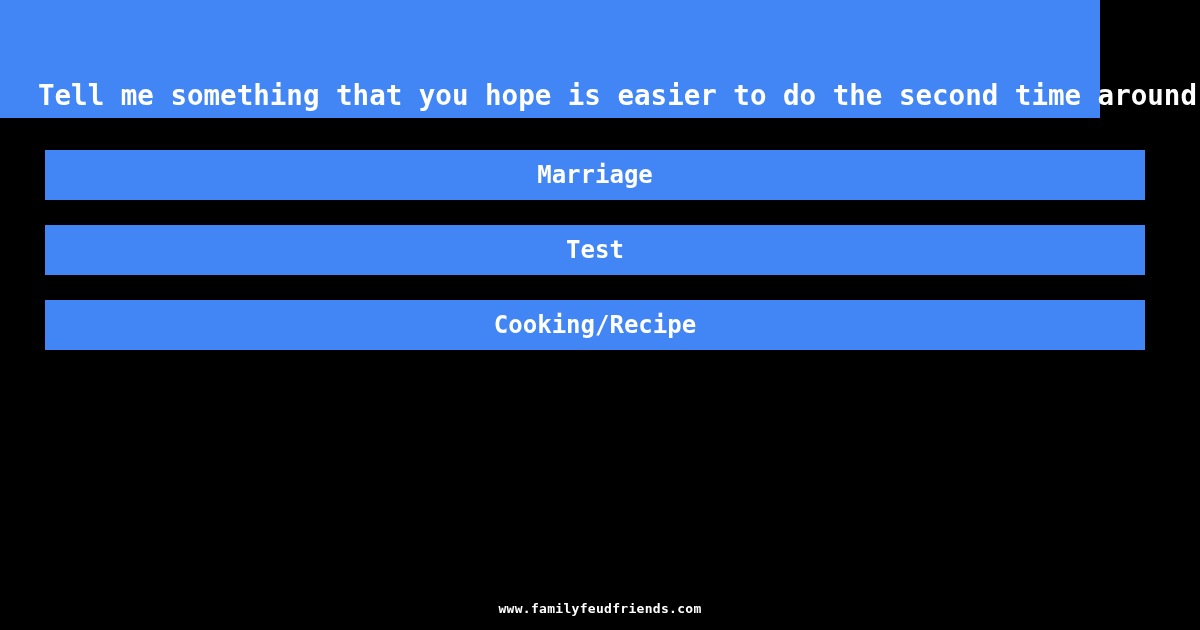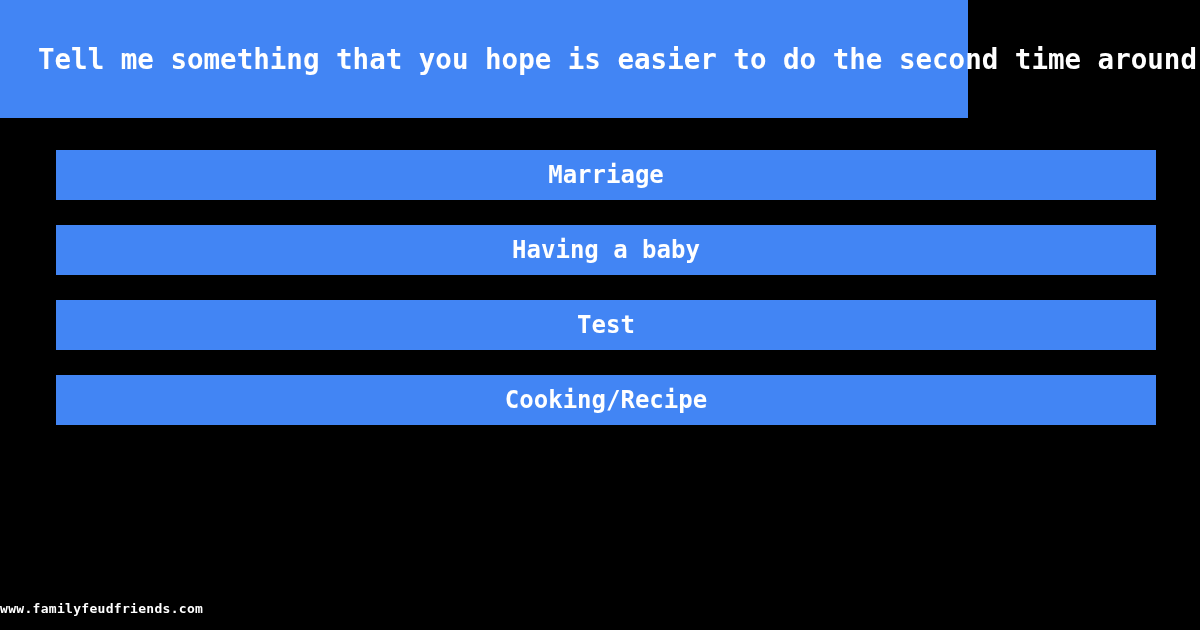--- a/index.html
+++ b/index.html
@@ -14,42 +14,42 @@
     font-family: "DejaVu Sans Mono", "Liberation Mono", monospace;
     overflow: hidden;
     position: relative;
   }
 
   
   .question-band {
     position: absolute;
     left: 0;
     top: 0;
-    width: 968px;
+    width: 1100px;
     height: 118px;
     background: #4285f4;
     display: flex;
-    align-items: center;
+    align-items: flex-end;
     box-sizing: border-box;
-    padding: 0 38px;
+    padding: 8px 38px;
   }
   .question-text {
     color: #ffffff;
     font-family: "DejaVu Sans Mono", "Liberation Mono", monospace;
     font-size: 27.5px;
     font-weight: bold;
     letter-spacing: 0px;
     line-height: 1.1;
     white-space: nowrap;
   }
 
   
   .answers {
     position: absolute;
-    left: 56px;
+    left: 45px;
     top: 150px;
     width: 1100px;
   }
   .answer-bar {
     width: 1100px;
     height: 50px;
     background: #4285f4;
     margin-bottom: 25px;
     display: flex;
     align-items: center;
@@ -67,21 +67,21 @@
     line-height: 1;
     white-space: nowrap;
   }
 
   
   .footer {
     position: absolute;
     left: 0;
     top: 598px;
     width: 1200px;
-    text-align: left;
+    text-align: center;
   }
   .footer-text {
     color: #ffffff;
     font-family: "DejaVu Sans Mono", "Liberation Mono", monospace;
     font-size: 13px;
     font-weight: bold;
     letter-spacing: 0.3px;
     line-height: 1;
   }
 </style>
@@ -90,23 +90,20 @@
 
 <div class="question-band">
   <div class="question-text">Tell me something that you hope is easier to do the second time around</div>
 </div>
 
 <div class="answers">
   <div class="answer-bar">
     <span class="answer-text">Marriage</span>
   </div>
   <div class="answer-bar">
-    <span class="answer-text">Having a baby</span>
-  </div>
-  <div class="answer-bar">
     <span class="answer-text">Test</span>
   </div>
   <div class="answer-bar">
     <span class="answer-text">Cooking/Recipe</span>
   </div>
 </div>
 
 <div class="footer">
   <span class="footer-text">www.familyfeudfriends.com</span>
 </div>

